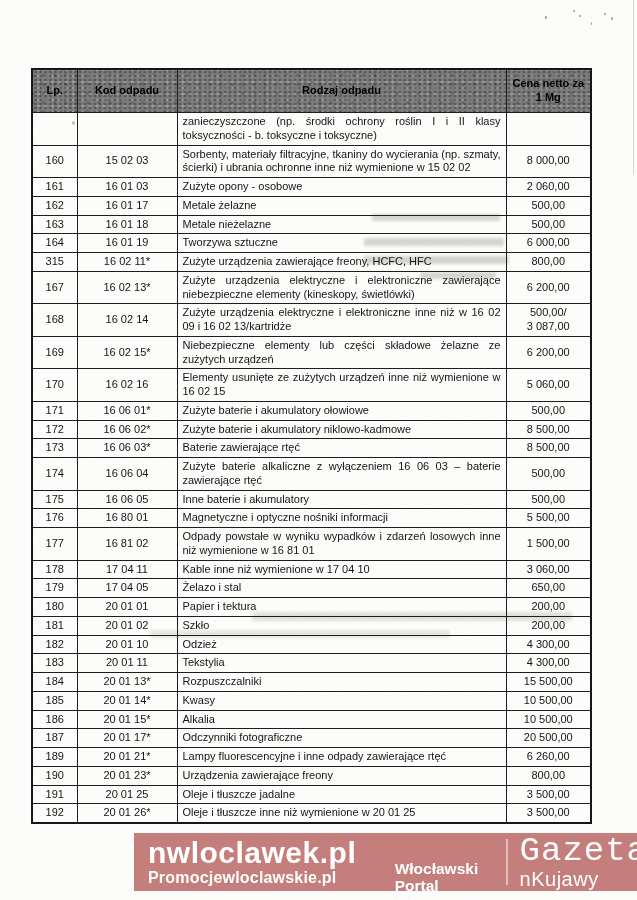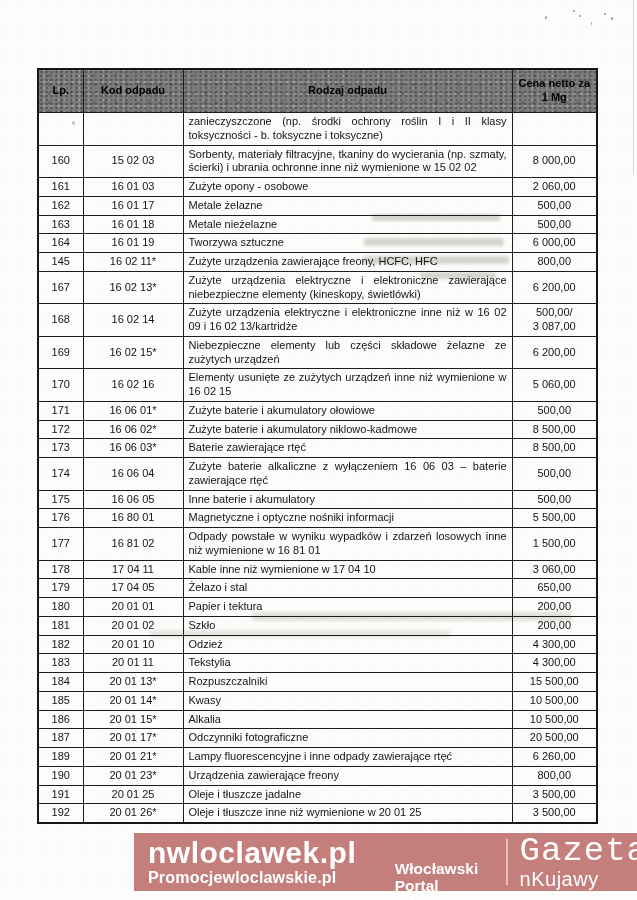--- a/index.html
+++ b/index.html
@@ -10,21 +10,21 @@
     background-color:#fcfcfa;
     background-image:radial-gradient(rgba(90,90,85,0.035) 1px, transparent 1.4px);
     background-size:13px 11px;
     font-family:"Liberation Sans", sans-serif;
     overflow:hidden;
     box-shadow:0 0 4px rgba(0,0,0,.25);
   }
 
   
   table.waste{
-    position:absolute;left:37px;top:68px;width:559px;
+    position:absolute;left:31px;top:68px;width:559px;
     border-collapse:collapse;table-layout:fixed;
     border:2px solid #161616;
   }
   table.waste col.w-lp{width:45px;}
   table.waste col.w-code{width:100px;}
   table.waste col.w-desc{width:329px;}
   table.waste col.w-price{width:85px;}
   table.waste th, table.waste td{
     border:1px solid #1d1d1d;
     font-size:11px;color:#141414;
@@ -141,21 +141,21 @@
 
     <tr>
       <td class="c-lp">164</td>
       <td class="c-code">16 01 19</td>
       <td class="c-desc">Tworzywa sztuczne</td>
       <td class="c-price">6 000,00</td>
     </tr>
 
 
     <tr>
-      <td class="c-lp">145</td>
+      <td class="c-lp">315</td>
       <td class="c-code">16 02 11*</td>
       <td class="c-desc">Zużyte urządzenia zawierające freony, HCFC, HFC</td>
       <td class="c-price">800,00</td>
     </tr>
 
     <tr>
       <td class="c-lp">167</td>
       <td class="c-code">16 02 13*</td>
       <td class="c-desc">Zużyte urządzenia elektryczne i elektroniczne zawierające niebezpieczne elementy (kineskopy, świetlówki)</td>
       <td class="c-price">6 200,00</td>

